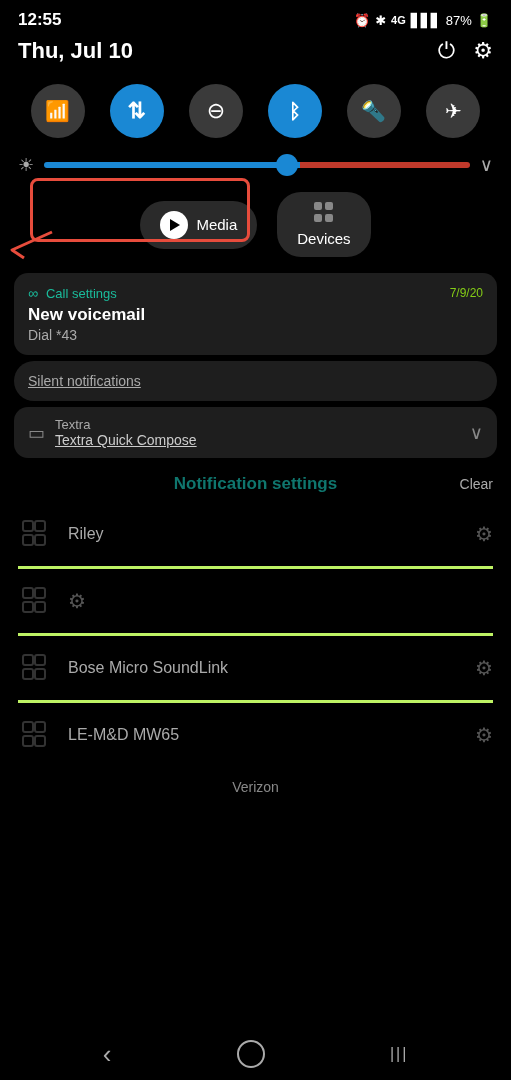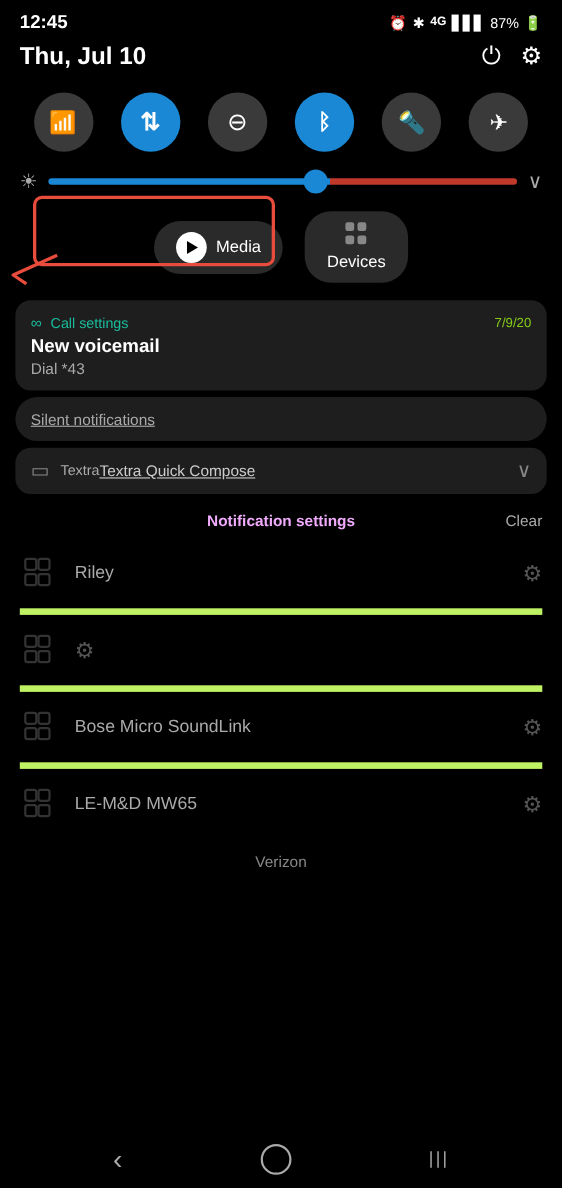--- a/index.html
+++ b/index.html
@@ -193,38 +193,38 @@
       background: #1e1e1e;
       border-radius: 14px;
       padding: 10px 14px;
       display: flex;
       align-items: center;
       gap: 10px;
     }
     .textra-icon { font-size: 18px; color: #888; }
     .textra-text {
       display: flex;
-      flex-direction: row;
+      flex-direction: column;
     }
     .textra-app { font-size: 13px; color: #aaa; }
     .textra-title { font-size: 14px; color: #ccc; text-decoration: underline; }
     .textra-expand { margin-left: auto; font-size: 18px; color: #888; cursor: pointer; }
 
     
     .notif-settings-row {
       display: flex;
       justify-content: center;
       align-items: center;
       padding: 16px 18px 8px 18px;
       position: relative;
     }
     .notif-settings-label {
-      font-size: 14px;
+      font-size: 17px;
       font-weight: 700;
-      color: #f0abfc;
+      color: #0f766e;
     }
     .notif-clear-btn {
       position: absolute;
       right: 18px;
       font-size: 14px;
       color: #aaa;
       cursor: pointer;
     }
 
     
@@ -232,21 +232,21 @@
       padding: 0 18px;
       display: flex;
       flex-direction: column;
       gap: 0;
     }
     .device-item {
       display: flex;
       align-items: center;
       gap: 14px;
       padding: 14px 0;
-      border-bottom: 6px solid #bef264;
+      border-bottom: 3px solid #bef264;
       cursor: pointer;
     }
     .device-item:last-child { border-bottom: none; }
     .device-icon {
       width: 36px;
       height: 36px;
       display: flex;
       align-items: center;
       justify-content: center;
     }
@@ -290,21 +290,21 @@
       border-radius: 2px;
       display: block;
       width: 8px;
       height: 8px;
     }
   </style>
 </head>
 <body>
 
 <div class="status-bar">
-  <span class="status-time">12:45</span>
+  <span class="status-time">12:55</span>
   <div class="status-icons">
     <span>⏰</span>
     <span>✱</span>
     <span style="font-size:11px;font-weight:700;">4G</span>
     <span>▋▋▋</span>
     <span class="battery-text">87%</span>
     <span>🔋</span>
   </div>
 </div>
 

